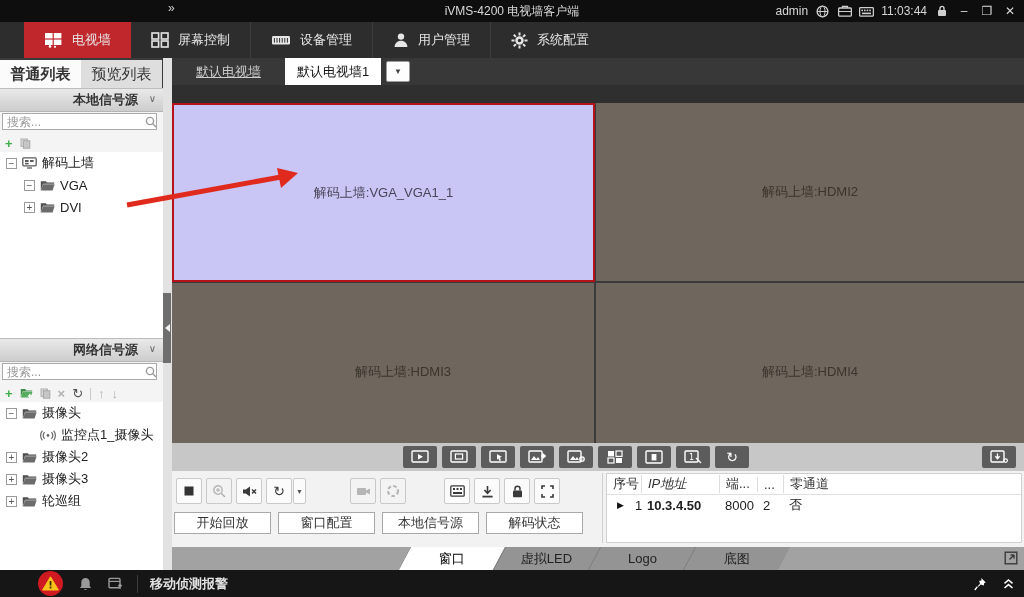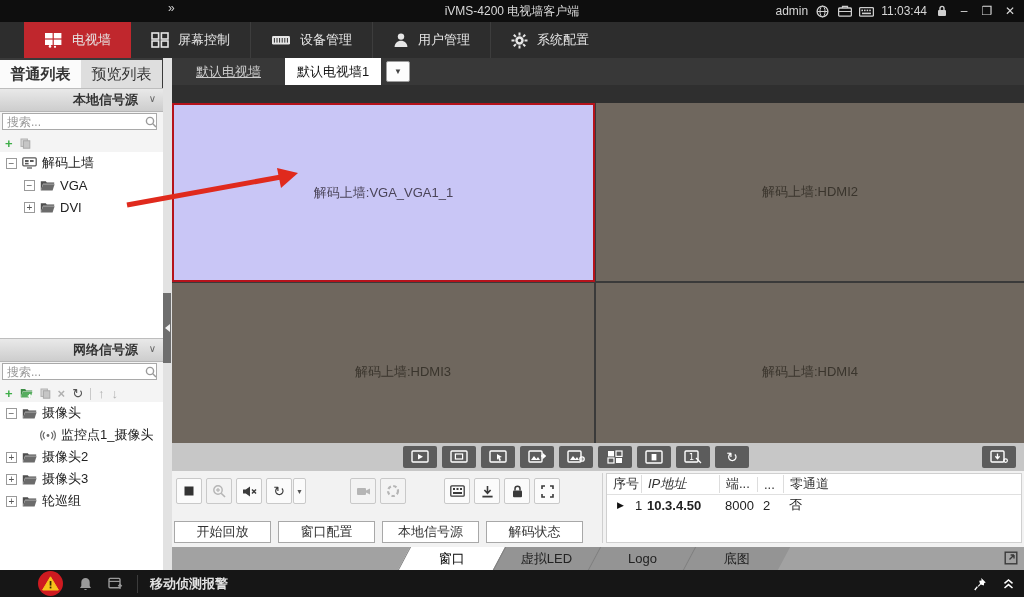--- a/index.html
+++ b/index.html
@@ -89,21 +89,21 @@
   .control-panel{position:absolute;left:0;top:413px;width:852px;height:76px;background:#f2f2f2;}
   .pc-icons{position:absolute;left:4px;top:7px;display:flex;align-items:center;}
   .pbtn{width:26px;height:26px;background:#fbfbfb;border:1px solid #c9c9c9;border-radius:2px;
         display:flex;align-items:center;justify-content:center;box-sizing:border-box;margin-right:4px;}
   .pbtn .g{font-size:14px;line-height:14px;color:#3a3a3a;}
   .pbtn.dis{background:#f3f3f3;}
   .pdd{width:13px;height:26px;background:#fbfbfb;border:1px solid #c9c9c9;border-radius:2px;
        display:flex;align-items:center;justify-content:center;color:#555;font-size:7px;margin-left:-3px;margin-right:4px;box-sizing:border-box;}
   .gap40{width:40px;}
   .gap34{width:34px;}
-  .pc-buttons{position:absolute;left:2px;top:50px;display:flex;gap:7px;}
+  .pc-buttons{position:absolute;left:2px;top:41px;display:flex;gap:7px;}
   .txtbtn{width:97px;height:22px;background:#fff;border:1px solid #a8a8a8;display:flex;align-items:center;
           justify-content:center;color:#333;font-size:13px;box-sizing:border-box;}
   .panel-div{position:absolute;left:430px;top:2px;width:1px;height:70px;background:#cfcfcf;}
 
   
   .dtable{position:absolute;left:434px;top:2px;width:414px;height:68px;background:#fff;border:1px solid #d0d0d0;}
   .thead{height:20px;display:flex;align-items:center;border-bottom:1px solid #e0e0e0;color:#333;font-size:13px;}
   .th{padding-left:6px;box-sizing:border-box;}
   .th + .th{border-left:1px solid #ddd;}
   .th1{width:34px;}.th2{width:78px;font-style:italic;}.th3{width:38px;}.th4{width:26px;}.th5{width:70px;}

